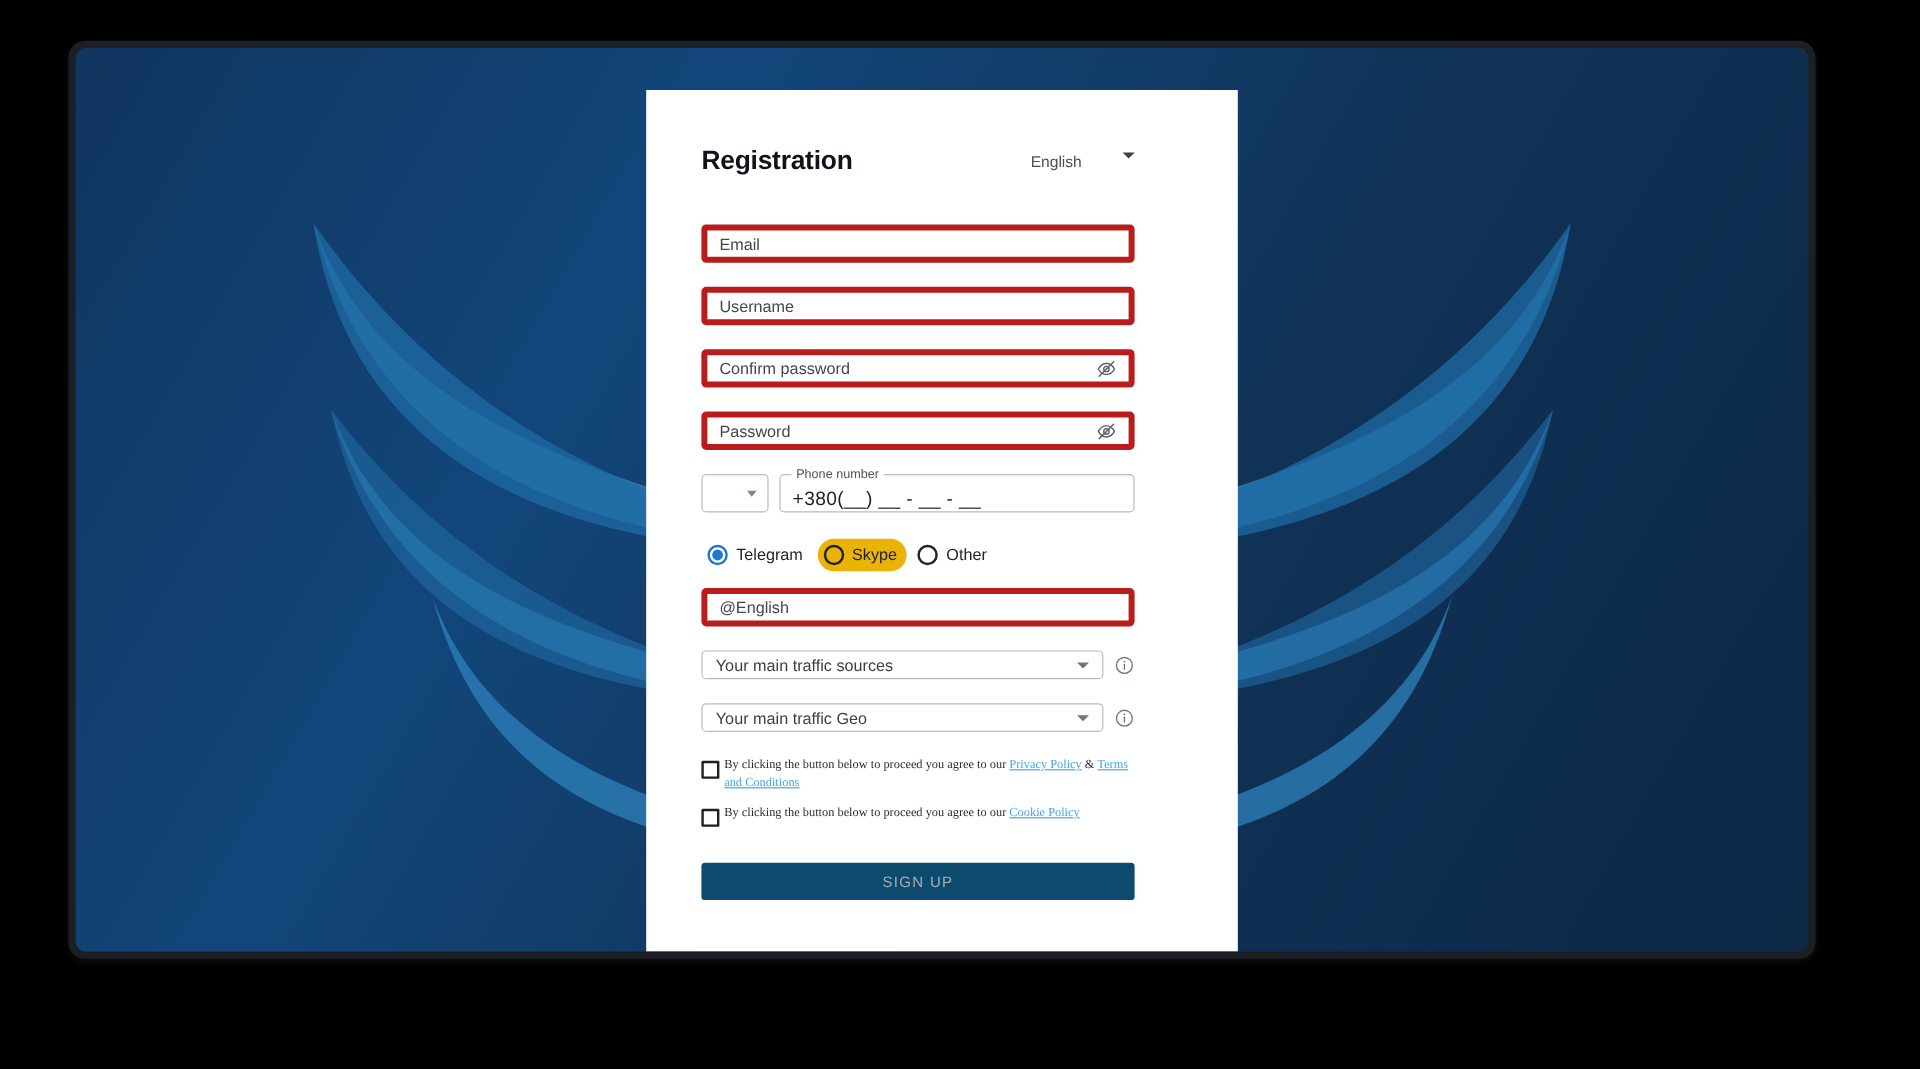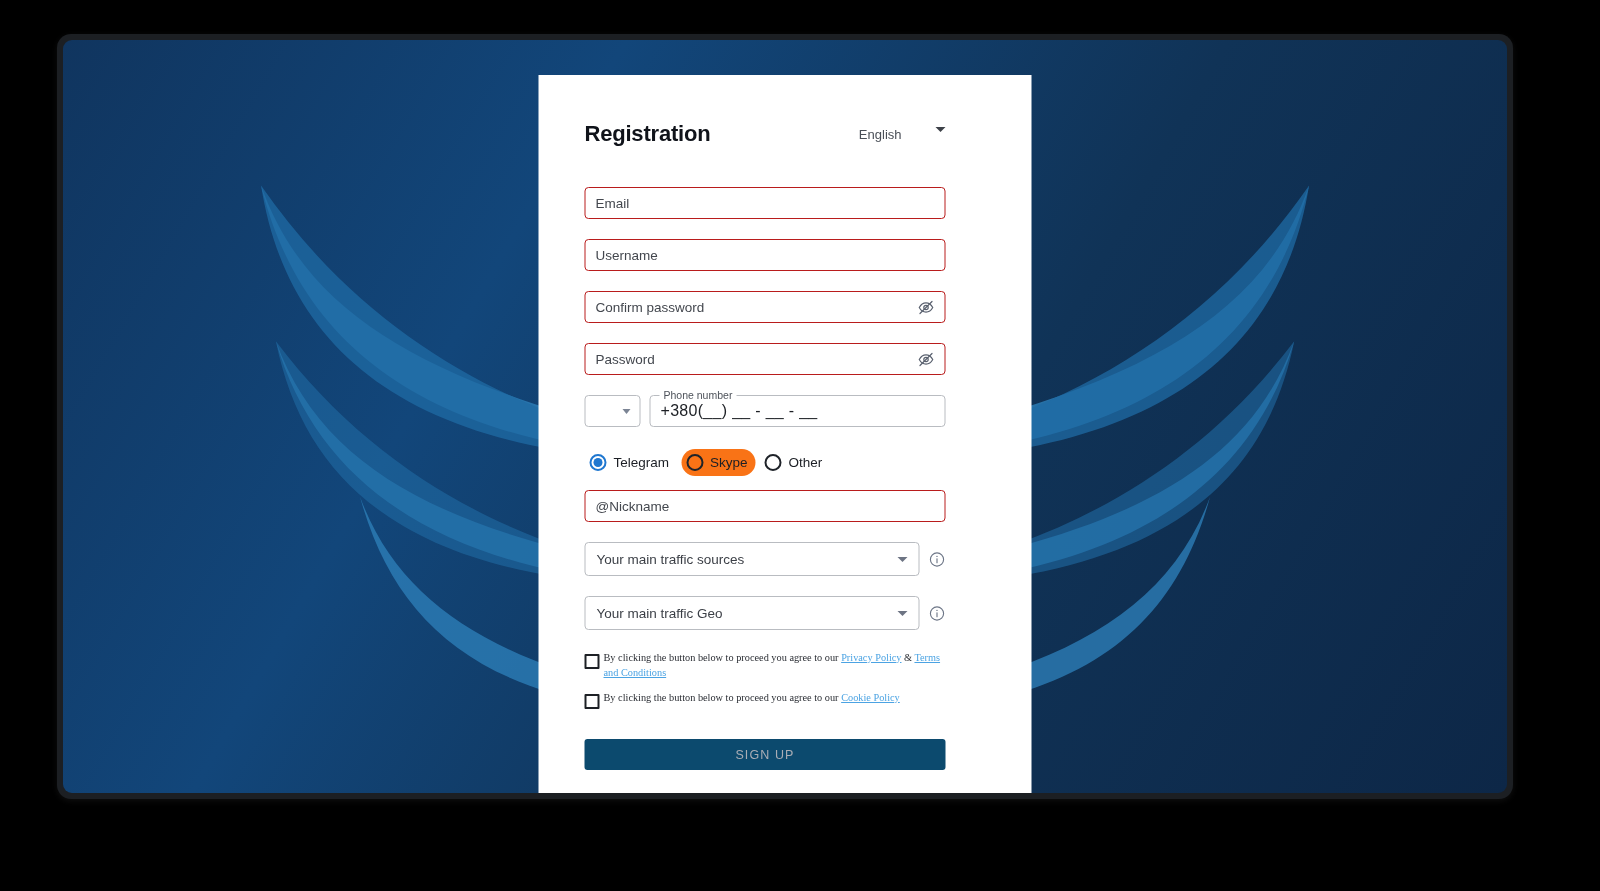--- a/index.html
+++ b/index.html
@@ -62,21 +62,21 @@
     width: 0; height: 0;
     border-left: 5px solid transparent;
     border-right: 5px solid transparent;
     border-top: 5px solid #3d4148;
   }
 
   
   .field {
     position: relative;
     height: 32px;
-    border: 1px solid #b91c1c;
+    border: 5px solid #b91c1c;
     border-radius: 4px;
     display: flex; align-items: center;
     padding: 0 10px;
     margin-bottom: 20px;
     background: #fff;
   }
   .field .ph { font-size: 13.5px; color: #43474e; }
   .field .trail { margin-left: auto; display: flex; align-items: center; }
 
   .eye { width: 17px; height: 17px; color: #5b6270; }
@@ -94,53 +94,53 @@
   .flag .y { height: 7px; background: #ffd700; }
   .caret-sm {
     width: 0; height: 0;
     border-left: 4px solid transparent;
     border-right: 4px solid transparent;
     border-top: 5px solid #7b8494;
   }
   .phone-field {
     position: relative; flex: 1; height: 32px;
     border: 1px solid #b9bcc1; border-radius: 4px;
-    display: flex; align-items: center; padding: 0 10px;
+    display: flex; align-items: flex-end; padding: 0 10px;
     background: #fff;
   }
   .phone-label {
     position: absolute; top: -7px; left: 9px;
     background: #fff; padding: 0 4px;
     font-size: 10.5px; color: #4d525a;
   }
   .phone-val { font-size: 16px; color: #1d2025; letter-spacing: .3px; }
 
   
   .radios { display: flex; align-items: center; gap: 4px; margin-bottom: 14px; }
   .radio-item {
     display: flex; align-items: center; gap: 7px;
     padding: 5px 8px 5px 5px; border-radius: 20px;
     font-size: 13.5px; color: #1c1f25; cursor: pointer;
   }
-  .radio-item.hover { background: #f97316; }
+  .radio-item.hover { background: #eab308; }
   .rbox {
     width: 17px; height: 17px; border-radius: 50%;
     border: 2px solid #1f2329;
     display: flex; align-items: center; justify-content: center;
     flex: none;
   }
   .radio-item.on .rbox { border-color: #1f77d0; }
   .radio-item.on .rbox::after {
     content: ""; width: 9px; height: 9px; border-radius: 50%; background: #1f77d0;
   }
 
   
   .select-row { display: flex; align-items: center; gap: 9px; margin-bottom: 20px; }
   .select-box {
-    flex: 1; height: 34px;
+    flex: 1; height: 24px;
     border: 1px solid #b9bcc1; border-radius: 4px;
     display: flex; align-items: center; padding: 0 11px;
     background: #fff; cursor: pointer;
   }
   .select-box .ph { font-size: 13.5px; color: #3b3f46; }
   .caret-sel {
     margin-left: auto;
     width: 0; height: 0;
     border-left: 5px solid transparent;
     border-right: 5px solid transparent;
@@ -261,21 +261,21 @@
           <span class="rbox"></span>
           <span>Skype</span>
         </div>
         <div class="radio-item">
           <span class="rbox"></span>
           <span>Other</span>
         </div>
       </div>
 
       <div class="field">
-        <span class="ph">@Nickname</span>
+        <span class="ph">@English</span>
       </div>
 
       <div class="select-row">
         <div class="select-box">
           <span class="ph">Your main traffic sources</span>
           <span class="caret-sel"></span>
         </div>
         <svg class="info" viewBox="0 0 24 24" fill="none" stroke="currentColor" stroke-width="1.6">
           <circle cx="12" cy="12" r="9.3"></circle>
           <line x1="12" y1="11" x2="12" y2="16.5" stroke-linecap="round"></line>

